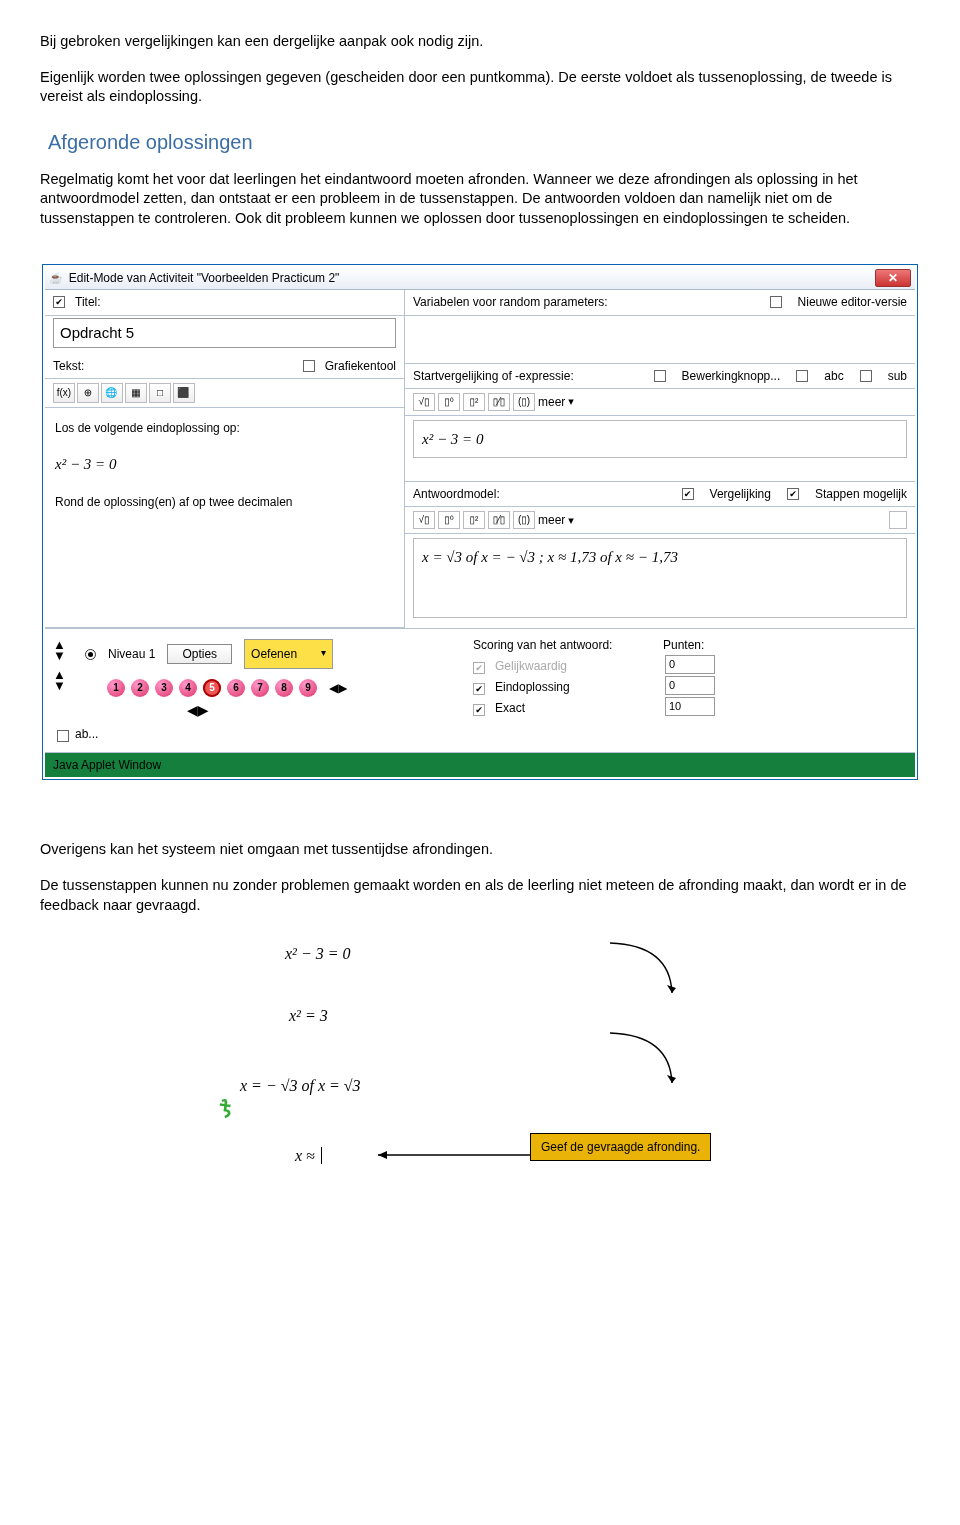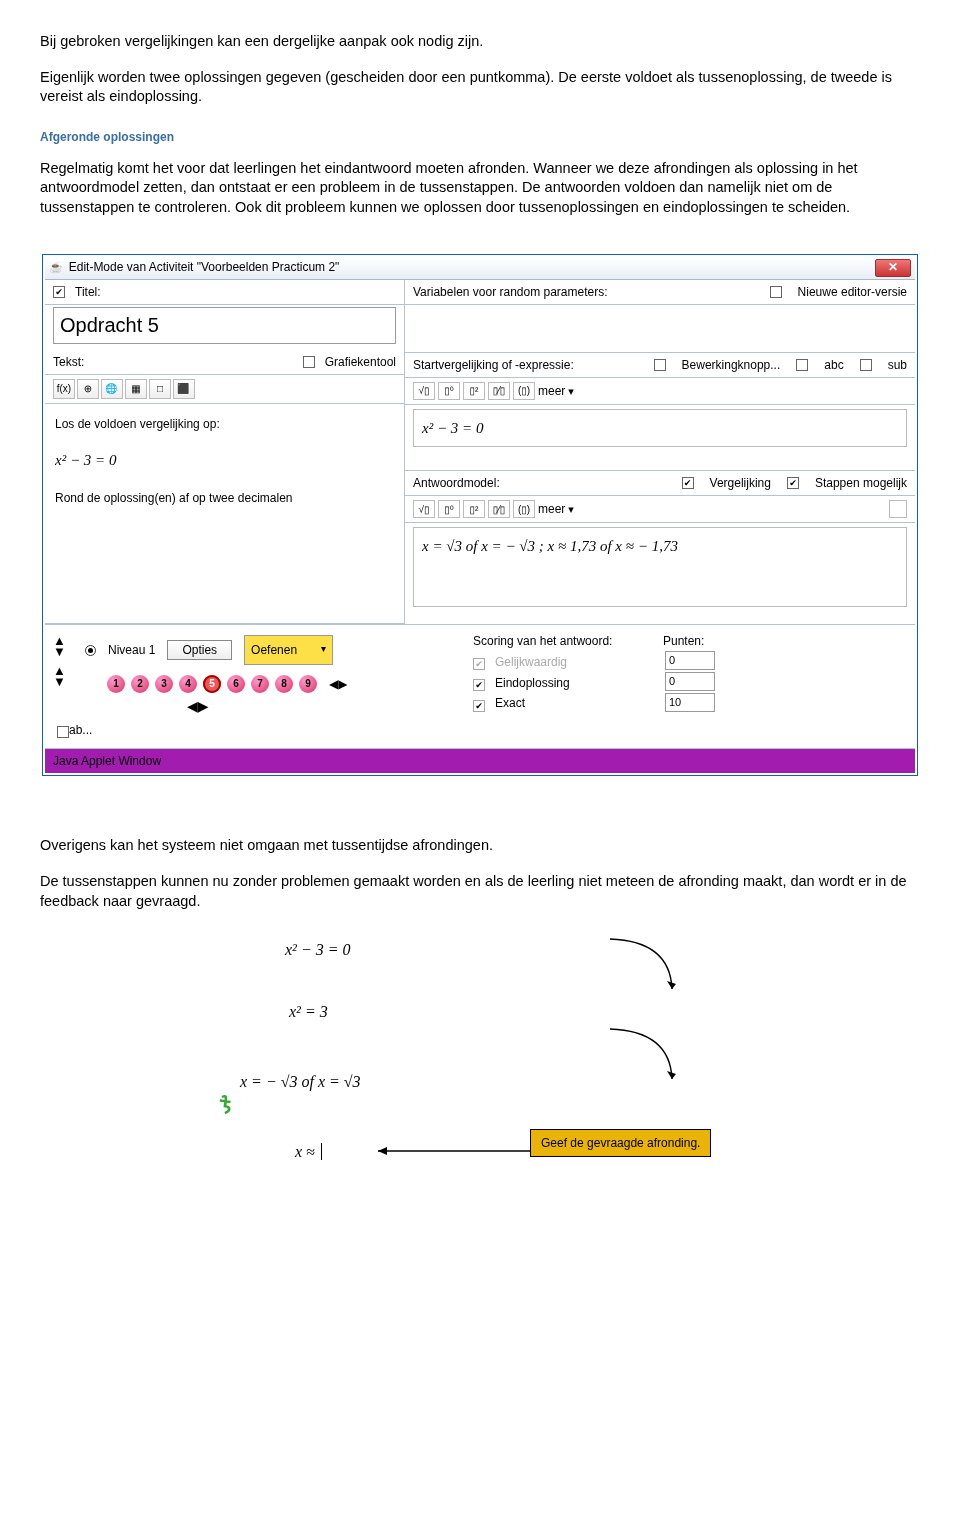--- a/index.html
+++ b/index.html
@@ -1,31 +1,31 @@
 <!DOCTYPE html>
 <html><head>
 <meta charset="utf-8">
 <style>
 *{box-sizing:border-box;margin:0;padding:0}
 body{font-family:Verdana,Geneva,sans-serif;font-size:14.5px;color:#000;background:#fff;width:960px;padding:32px 40px 0 40px;line-height:1.35}
 .doc-text p{margin-bottom:16px;color:#000}
-.heading{color:#3a6ea5;font-weight:bold;font-size:12px;margin:22px 0 14px 0}
+.heading{color:#3a6ea5;font-weight:normal;font-size:20px;margin:22px 0 14px 8px}
 .editor-window{border:1px solid #0a64b0;background:#fff;width:876px;margin:36px auto 60px auto;padding:2px;font-family:Tahoma,Arial,sans-serif;font-size:12px;color:#000}
 .titlebar{background:linear-gradient(#fff,#e8eef6);padding:2px 4px;display:flex;align-items:center;border-bottom:1px solid #a8b8c8}
 .titlebar .java-icon{font-size:11px;margin-right:6px}
 .titlebar .close{margin-left:auto;background:linear-gradient(#e77,#c33);color:#fff;border:1px solid #933;width:36px;height:18px;font-size:12px;font-weight:bold;display:flex;align-items:center;justify-content:center;border-radius:2px}
 .top-buttons{display:flex;justify-content:center;gap:8px;padding:8px 0;border-bottom:1px solid #b5c3d2}
 .wbtn{background:linear-gradient(#fff,#eee);border:1px solid #888;padding:3px 18px;font-size:12px;font-family:Tahoma,Arial,sans-serif}
 .body-grid{display:flex}
 .left-col{width:360px;border-right:1px solid #b5c3d2}
 .right-col{flex:1}
 .row-line{padding:4px 8px;border-bottom:1px solid #b5c3d2;display:flex;align-items:center;gap:10px}
 .chk{width:12px;height:12px;display:inline-flex;align-items:center;justify-content:center;border:1px solid #666;font-size:9px;background:#fff}
 .label{font-size:12px}
-.field-title{background:#fff;border:1px solid #999;padding:4px 6px;margin:2px 8px 6px 8px;font-size:20px}
+.field-title{background:#fff;border:1px solid #999;padding:4px 6px;margin:2px 8px 6px 8px;font-size:15px}
 .toolbar{display:flex;gap:2px;padding:4px 8px;border-bottom:1px solid #b5c3d2;align-items:center}
 .tb-ico{width:22px;height:20px;border:1px solid #bbb;background:linear-gradient(#fff,#eee);display:flex;align-items:center;justify-content:center;font-size:10px}
 .content-box{padding:10px 10px;border-bottom:1px solid #b5c3d2;font-size:12px;line-height:1.7}
 .math{font-family:'Times New Roman',serif;font-style:italic;font-size:15px}
 .mini-toolbar{display:flex;gap:3px;padding:4px 8px;align-items:center;border-bottom:1px solid #b5c3d2;font-size:11px}
 .mini-ico{width:22px;height:18px;border:1px solid #bbb;display:flex;align-items:center;justify-content:center;font-size:10px;background:#fff}
 .expr-box{background:#fff;border:1px solid #bbb;margin:4px 8px;padding:8px 8px;font-family:'Times New Roman',serif;font-size:15px;min-height:32px}
 .right-header{display:flex;align-items:center;padding:4px 8px;gap:16px;border-bottom:1px solid #b5c3d2}
 .right-header .spacer{flex:1}
 .bottom{display:flex;border-top:1px solid #b5c3d2}
@@ -35,25 +35,25 @@
 .niveau-row{display:flex;align-items:center;gap:12px;margin-left:28px}
 .radio{width:11px;height:11px;border:1px solid #333;border-radius:50%;display:inline-flex;align-items:center;justify-content:center}
 .radio .dot{width:5px;height:5px;background:#000;border-radius:50%}
 .sel{background:#fde047;border:1px solid #999;padding:6px 6px;font-size:12px;display:flex;gap:24px}
 .sel::after{content:"▾";font-size:10px}
 .num-balls{display:flex;gap:6px;margin:10px 0 4px 50px;align-items:center}
 .ball{width:18px;height:18px;border-radius:50%;background:radial-gradient(circle at 35% 30%,#f9c,#d36);color:#000;font-size:10px;display:flex;align-items:center;justify-content:center;font-weight:bold}
 .ball.sel5{background:#e55;color:#fff;box-shadow:0 0 0 2px #a00 inset}
 .lr-arrows{font-size:12px;margin-left:6px}
 .center-arrows{margin-left:130px;font-size:14px}
-.ab-row{display:flex;align-items:flex-end;margin-top:6px}
+.ab-row{display:flex;align-items:flex-end;gap:6px;margin-top:6px}
 .score-row{display:flex;align-items:flex-end;gap:10px;margin:2px 0}
 .score-row .chk-d{width:12px;height:12px;border:1px solid #aaa;display:inline-flex;align-items:center;justify-content:center;font-size:9px}
 .pts{width:50px;border:1px solid #999;padding:1px 3px;font-size:11px;background:#fff}
-.statusbar{border-top:1px solid #b5c3d2;padding:4px 8px;font-size:12px;background:#a21caf}
+.statusbar{border-top:1px solid #b5c3d2;padding:4px 8px;font-size:12px;background:#15803d}
 .fig{width:620px;margin:20px auto 0 auto;position:relative;height:300px;font-family:'Times New Roman',serif}
 .eq{position:absolute;font-style:italic;font-size:16px}
 .feedback-box{position:absolute;background:#eab308;border:1px solid #000;padding:5px 10px;font-family:Liberation Sans, sans-serif;font-size:12px;font-style:normal}
 .fig svg{position:absolute}
 .sq{width:18px;height:18px;border:1px solid #bbb;margin-left:auto}
 </style>
 </head>
 <body>
 
 <div class="doc-text">
@@ -84,21 +84,21 @@
    </div>
    <div class="toolbar">
     <div class="tb-ico">f(x)</div>
     <div class="tb-ico">⊕</div>
     <div class="tb-ico">🌐</div>
     <div class="tb-ico">▦</div>
     <div class="tb-ico">□</div>
     <div class="tb-ico" style="color:#8a5">⬛</div>
    </div>
    <div class="content-box" style="height:220px">
-    <div>Los de voldoen vergelijking op:</div>
+    <div>Los de volgende eindoplossing op:</div>
     <div class="math" style="margin:14px 0">x² − 3 = 0</div>
     <div>Rond de oplossing(en) af op twee decimalen</div>
    </div>
   </div>
 
   <div class="right-col">
    <div class="right-header">
     <span class="label">Variabelen voor random parameters:</span>
     <span class="spacer"></span>
     <span class="chk"></span>

